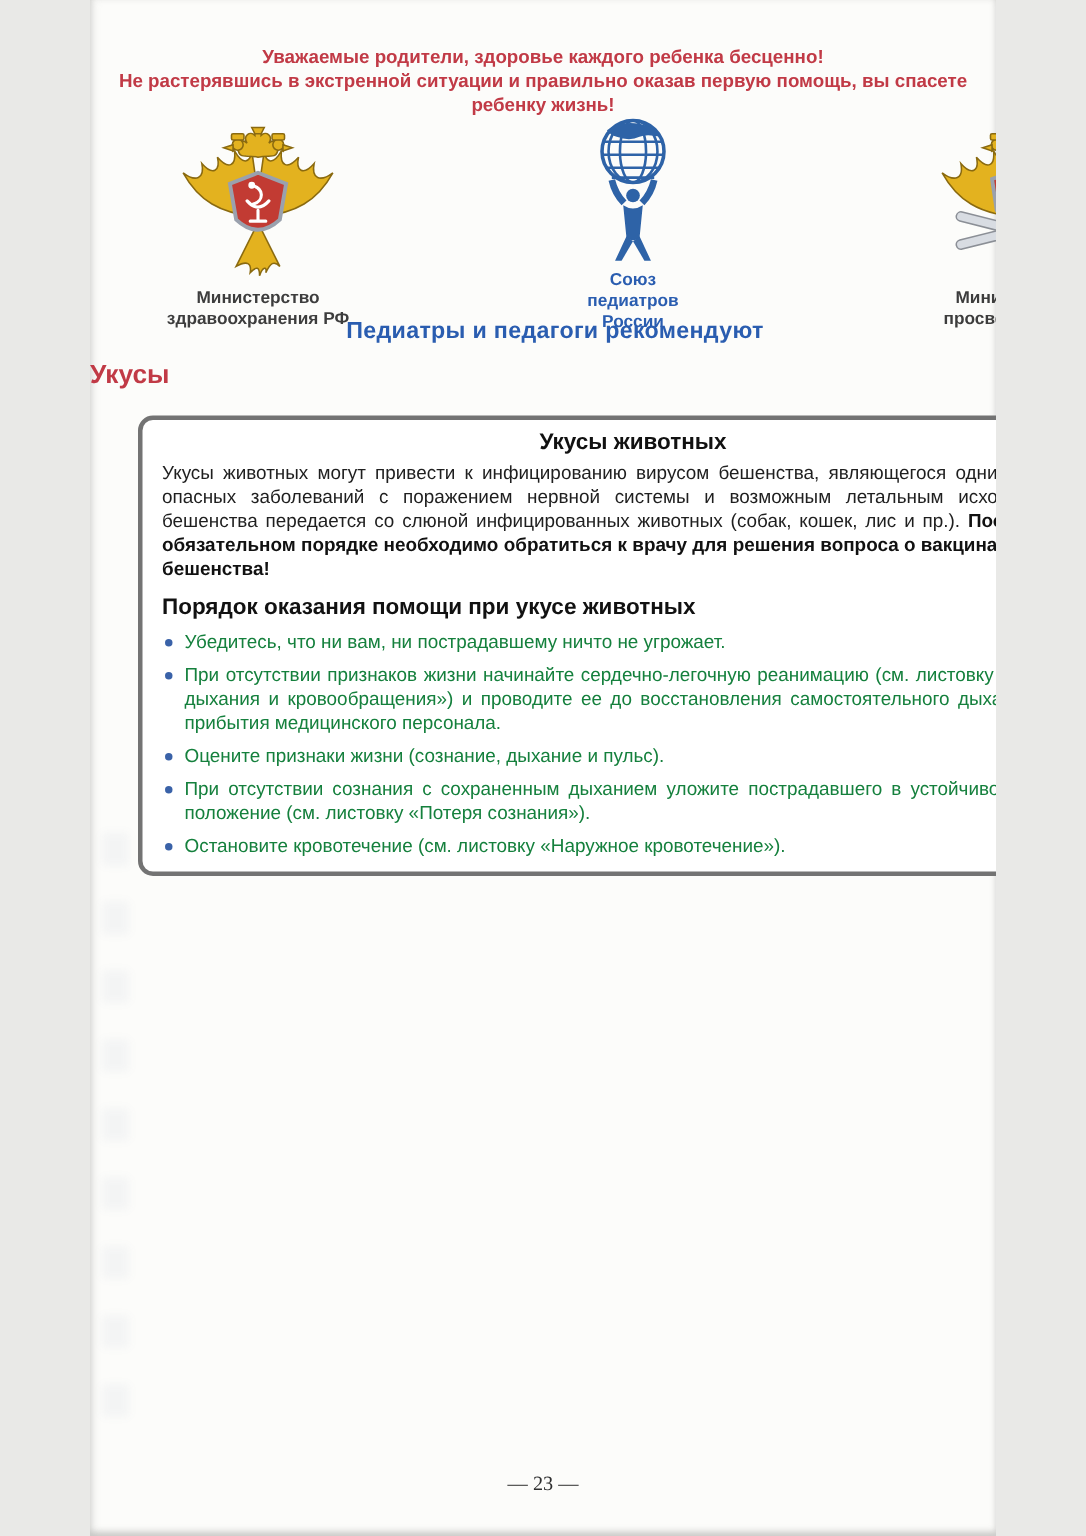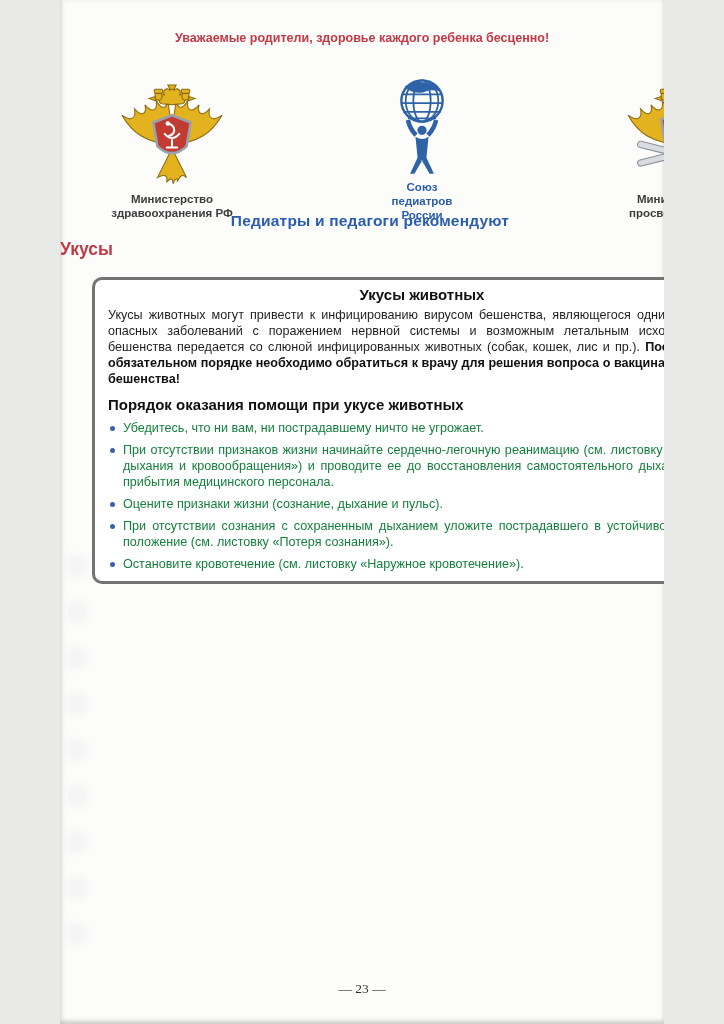--- a/index.html
+++ b/index.html
@@ -57,20 +57,21 @@
 </style>
 </head>
 <body>
 
 <div class="page">
 
   <div class="ghosting"></div>
 
   <div class="warning">
     <div>Уважаемые родители, здоровье каждого ребенка бесценно!</div>
+    <div>Не растерявшись в экстренной ситуации и правильно оказав первую помощь, вы спасете ребенку жизнь!</div>
   </div>
 
   <div class="logo-block lb-left">
     <svg width="126" height="104" viewBox="0 0 120 100">
       <g stroke="#8a6a10" stroke-width="1" fill="#e3b21f">
         <path d="M58,58 C36,56 22,48 12,30 C20,36 26,34 24,24 C31,32 36,29 34,20 C41,28 46,26 45,16 C50,25 55,24 56,16 L58,30 Z"></path>
         <path d="M62,58 C84,56 98,48 108,30 C100,36 94,34 96,24 C89,32 84,29 86,20 C79,28 74,26 75,16 C70,25 65,24 64,16 L62,30 Z"></path>
         <path d="M60,20 C52,18 48,22 47,14 L44,16 C45,10 50,8 53,11 C50,6 55,3 58,6 L58,4 L62,4 L62,6 C65,3 70,6 67,11 C70,8 75,10 76,16 L73,14 C72,22 68,18 60,20 Z"></path>
         <circle cx="47" cy="12" r="3.5"></circle>
         <circle cx="73" cy="12" r="3.5"></circle>

